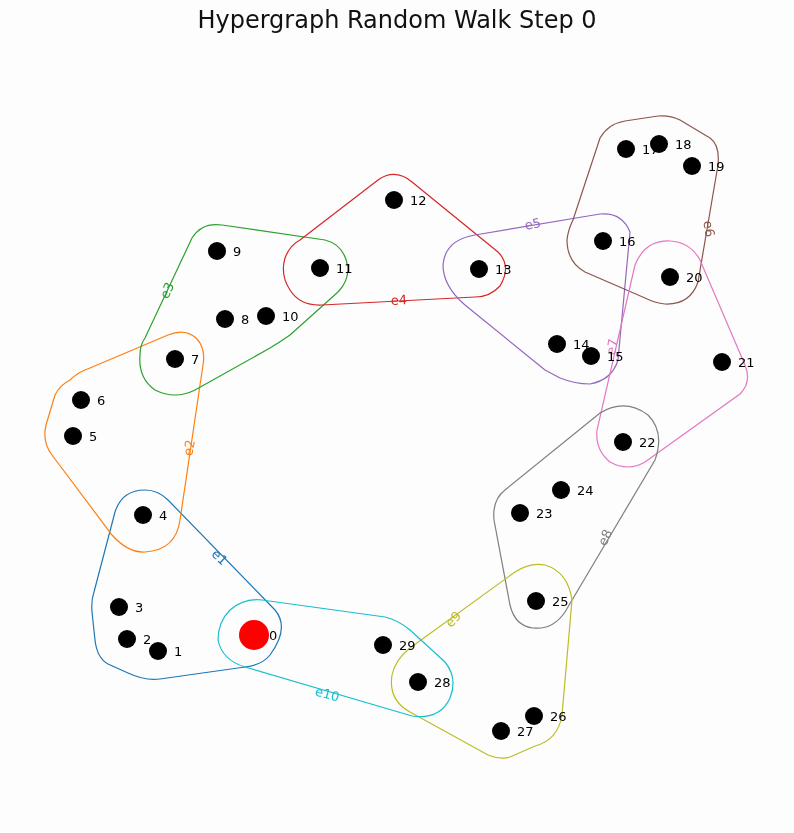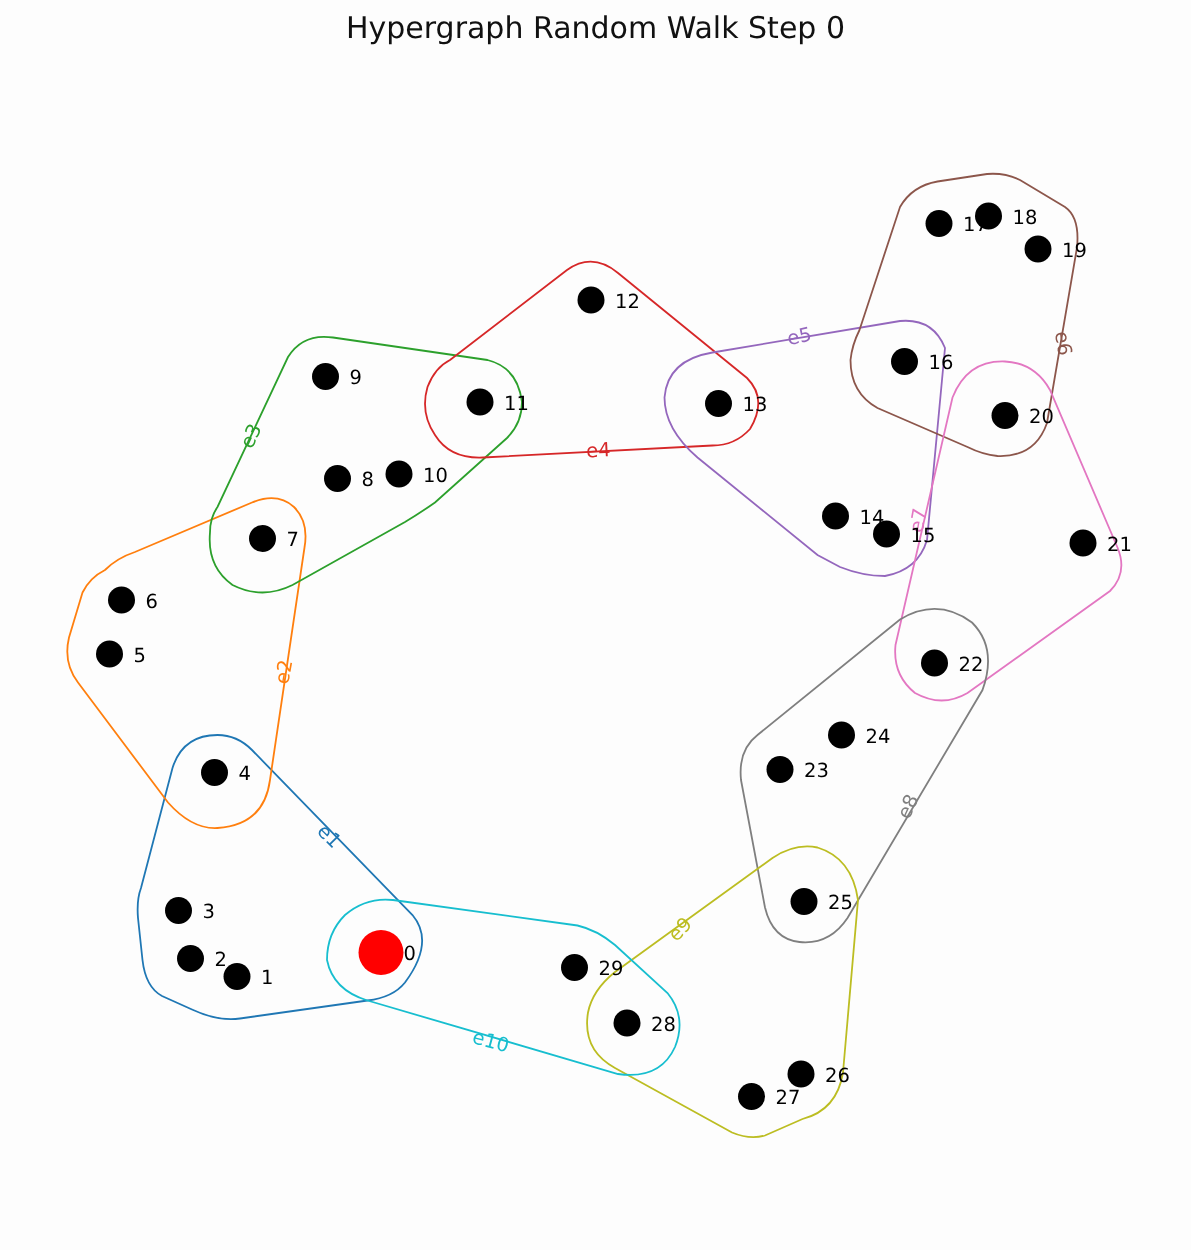--- a/index.html
+++ b/index.html
@@ -1,17 +1,17 @@
 <!DOCTYPE html>
 <html><head>
 <meta charset="utf-8">
 <style>
   html, body { margin:0; padding:0; background:#fdfdfd; }
   body { width:794px; height:833px; position:relative; overflow:hidden; font-family:"DejaVu Sans", sans-serif; }
-  #title { position:absolute; top:6px; left:0; width:794px; text-align:center; font-size:20px; color:#111; }
+  #title { position:absolute; top:6px; left:0; width:794px; text-align:center; font-size:24px; color:#111; }
   svg { position:absolute; top:0; left:0; }
   .nlabel { font-family:"DejaVu Sans", sans-serif; font-size:13px; fill:#000; }
   .elabel { font-family:"DejaVu Sans", sans-serif; font-size:13px; }
 </style>
 </head>
 <body>
 
 <div id="title">Hypergraph Random Walk Step 0</div>
 
 <svg id="canvas" width="794" height="833" viewBox="0 0 794 833" xmlns="http://www.w3.org/2000/svg">

